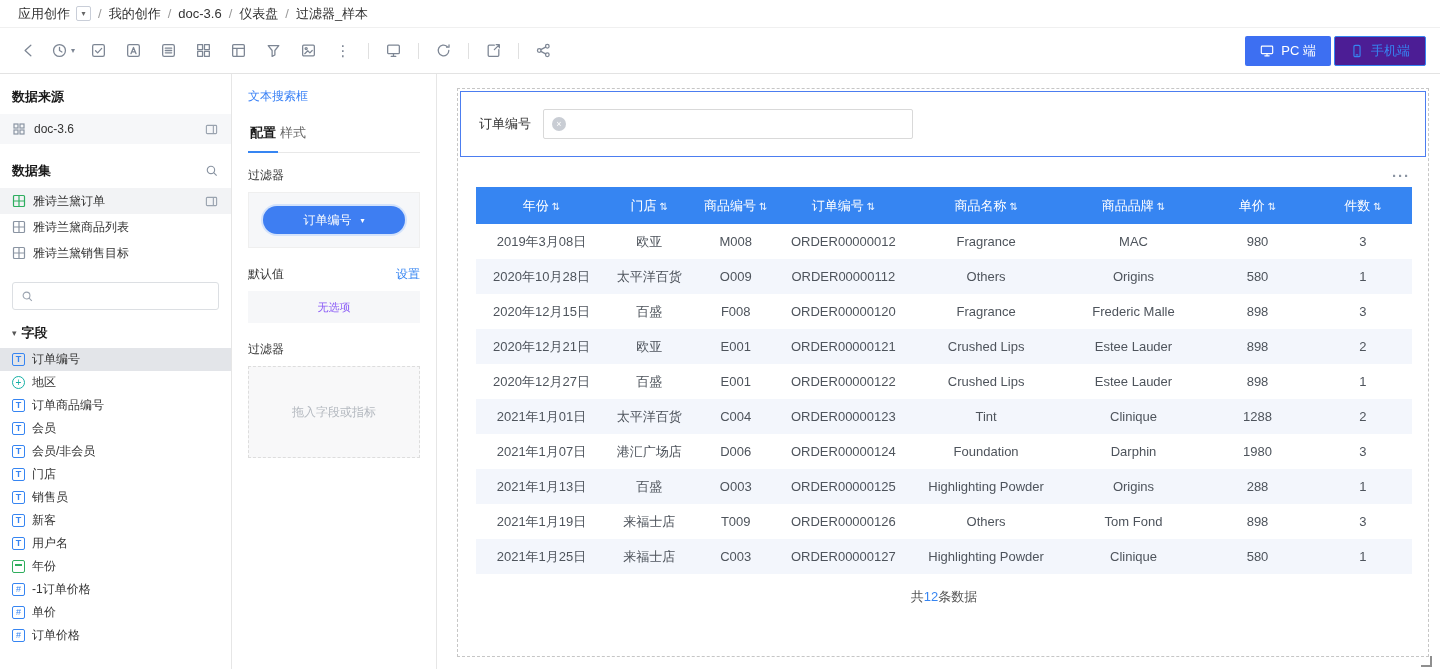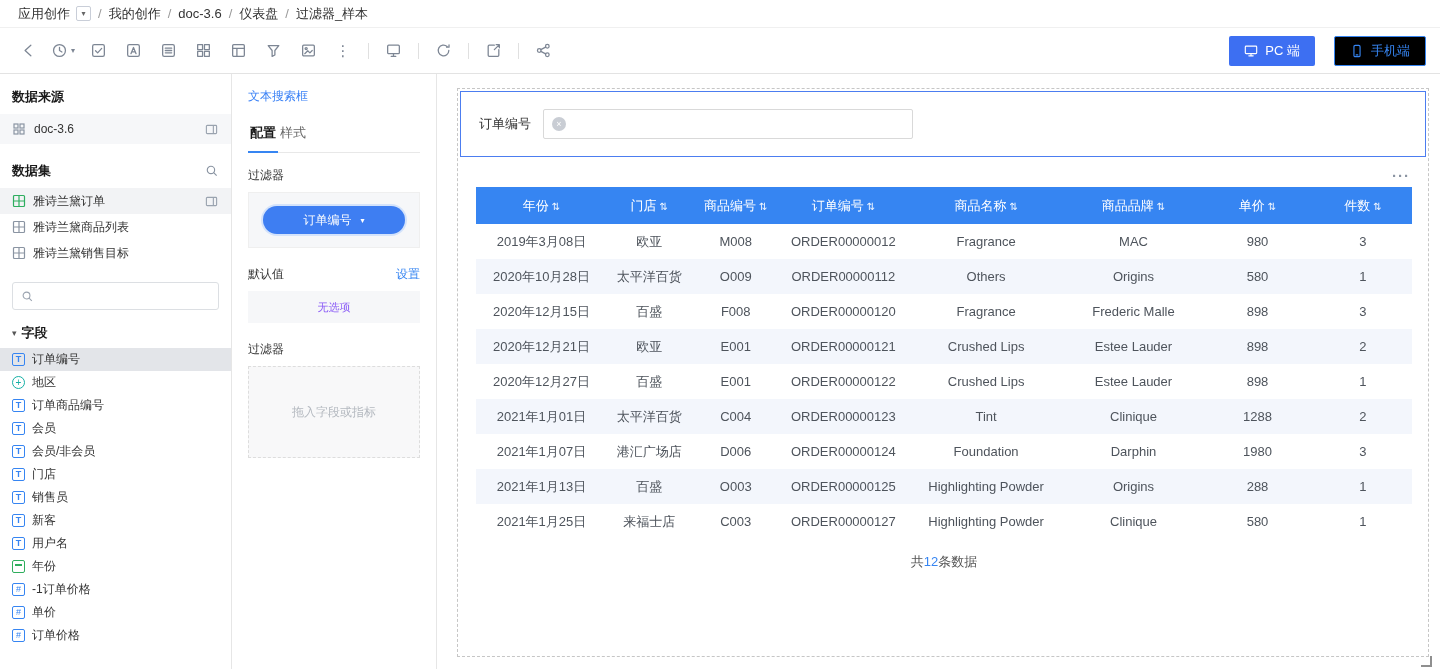--- a/index.html
+++ b/index.html
@@ -16,25 +16,25 @@
 .sep{color:#999;margin:0 7px}
 .crumb{color:#333;cursor:pointer;white-space:nowrap}
 
 
 .toolbar{height:46px;border-bottom:1px solid #e3e3e3;display:flex;align-items:center;padding:0 14px;position:relative;background:#fff}
 .tbtn{min-width:28px;height:28px;display:flex;align-items:center;justify-content:center;border-radius:3px;cursor:pointer;margin-right:7px}
 .tbtn svg{width:17px;height:17px;fill:none;stroke:#7d8694;stroke-width:1.2;stroke-linecap:round;stroke-linejoin:round}
 .mini-chev{font-size:8px;color:#7d8694;margin-left:3px}
 .kebab{font-size:15px;color:#7d8694;line-height:1}
 .tsep{width:1px;height:16px;background:#e0e0e0;margin:0 10px 0 4px;flex:none}
-.view-toggle{position:absolute;right:14px;top:8px;display:flex;gap:19px}
+.view-toggle{position:absolute;right:14px;top:8px;display:flex;gap:3px}
 .btn{height:30px;border:none;border-radius:2px;font-size:13px;display:inline-flex;align-items:center;gap:7px;padding:0 15px;cursor:pointer;font-family:inherit}
 .btn svg{width:14px;height:14px;fill:none;stroke:currentColor;stroke-width:1.3;stroke-linecap:round;stroke-linejoin:round}
 .btn-pc{background:#3d6ff2;color:#fff}
-.btn-mobile{background:#000000;color:#3685f2;border:1px solid #3685f2}
+.btn-mobile{background:#4c1d95;color:#3685f2;border:1px solid #3685f2}
 
 
 .content{display:flex;height:595px}
 
 
 .sidebar{width:232px;border-right:1px solid #e6e6e6;padding-top:14px;flex:none;overflow:hidden;background:#fff}
 .section-title{font-size:13px;font-weight:700;color:#1a1a1a;padding:0 12px;margin-bottom:8px}
 .src-row{height:30px;display:flex;align-items:center;gap:8px;padding:0 12px;background:#f6f7f9;cursor:pointer}
 .src-row svg.grid{width:14px;height:14px;fill:none;stroke:#8a94a2;stroke-width:1.2}
 .src-label{flex:1;font-size:12px;color:#333}
@@ -555,20 +555,30 @@
                 <td>2021年1月13日</td>
                 <td>百盛</td>
                 <td>O003</td>
                 <td>ORDER00000125</td>
                 <td>Highlighting Powder</td>
                 <td>Origins</td>
                 <td>288</td>
                 <td>1</td>
               </tr>
 
+              <tr>
+                <td>2021年1月19日</td>
+                <td>来福士店</td>
+                <td>T009</td>
+                <td>ORDER00000126</td>
+                <td>Others</td>
+                <td>Tom Fond</td>
+                <td>898</td>
+                <td>3</td>
+              </tr>
 
               <tr>
                 <td>2021年1月25日</td>
                 <td>来福士店</td>
                 <td>C003</td>
                 <td>ORDER00000127</td>
                 <td>Highlighting Powder</td>
                 <td>Clinique</td>
                 <td>580</td>
                 <td>1</td>

